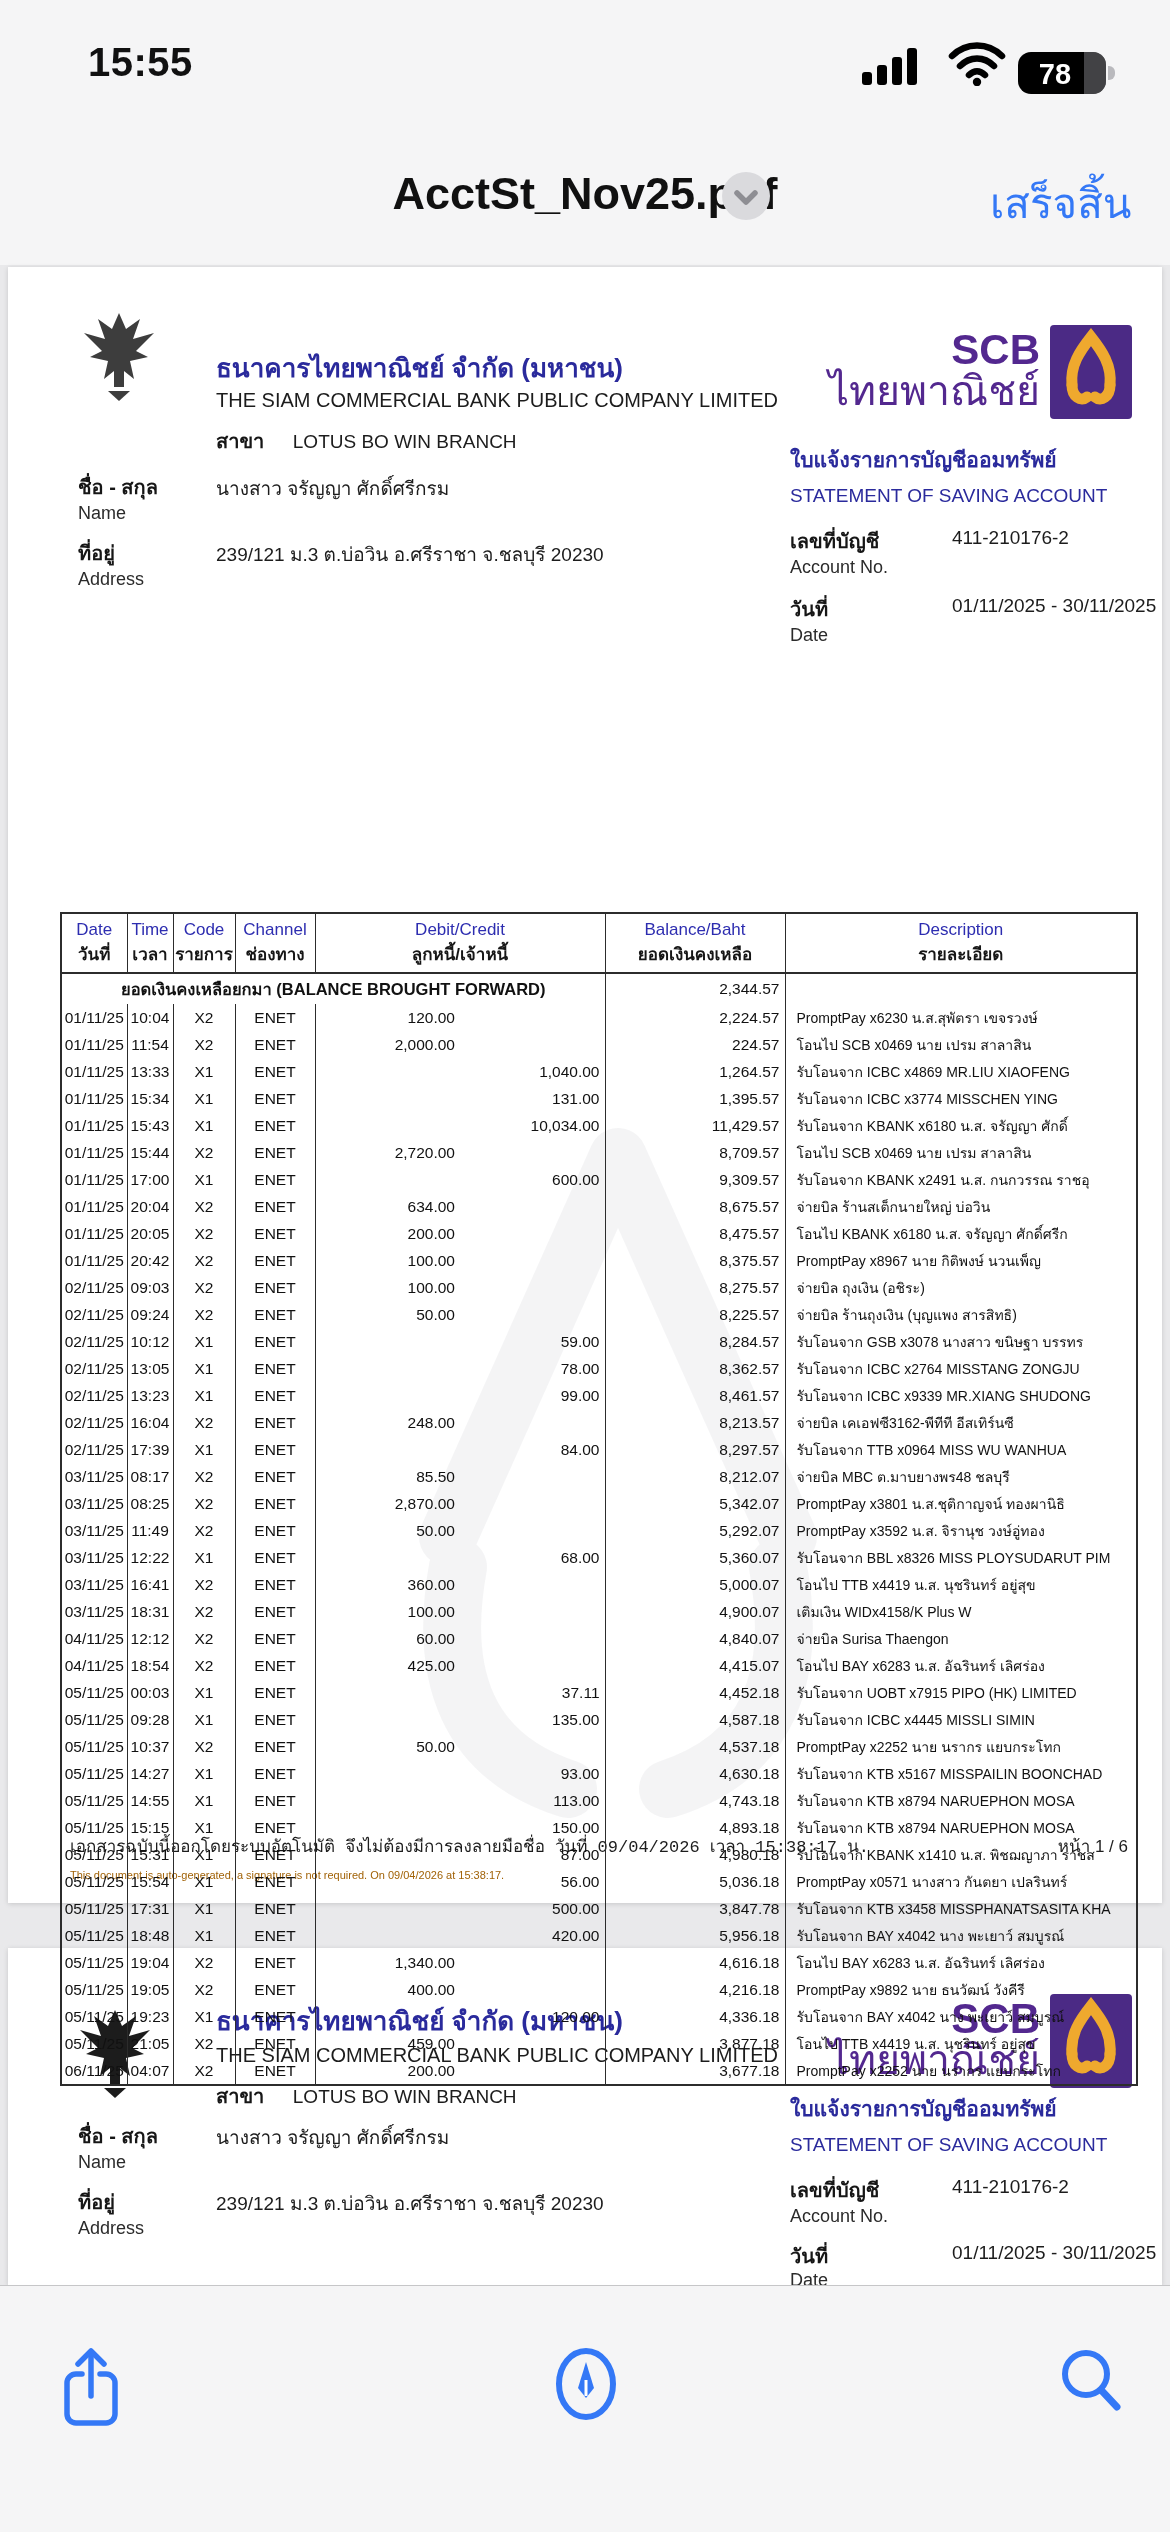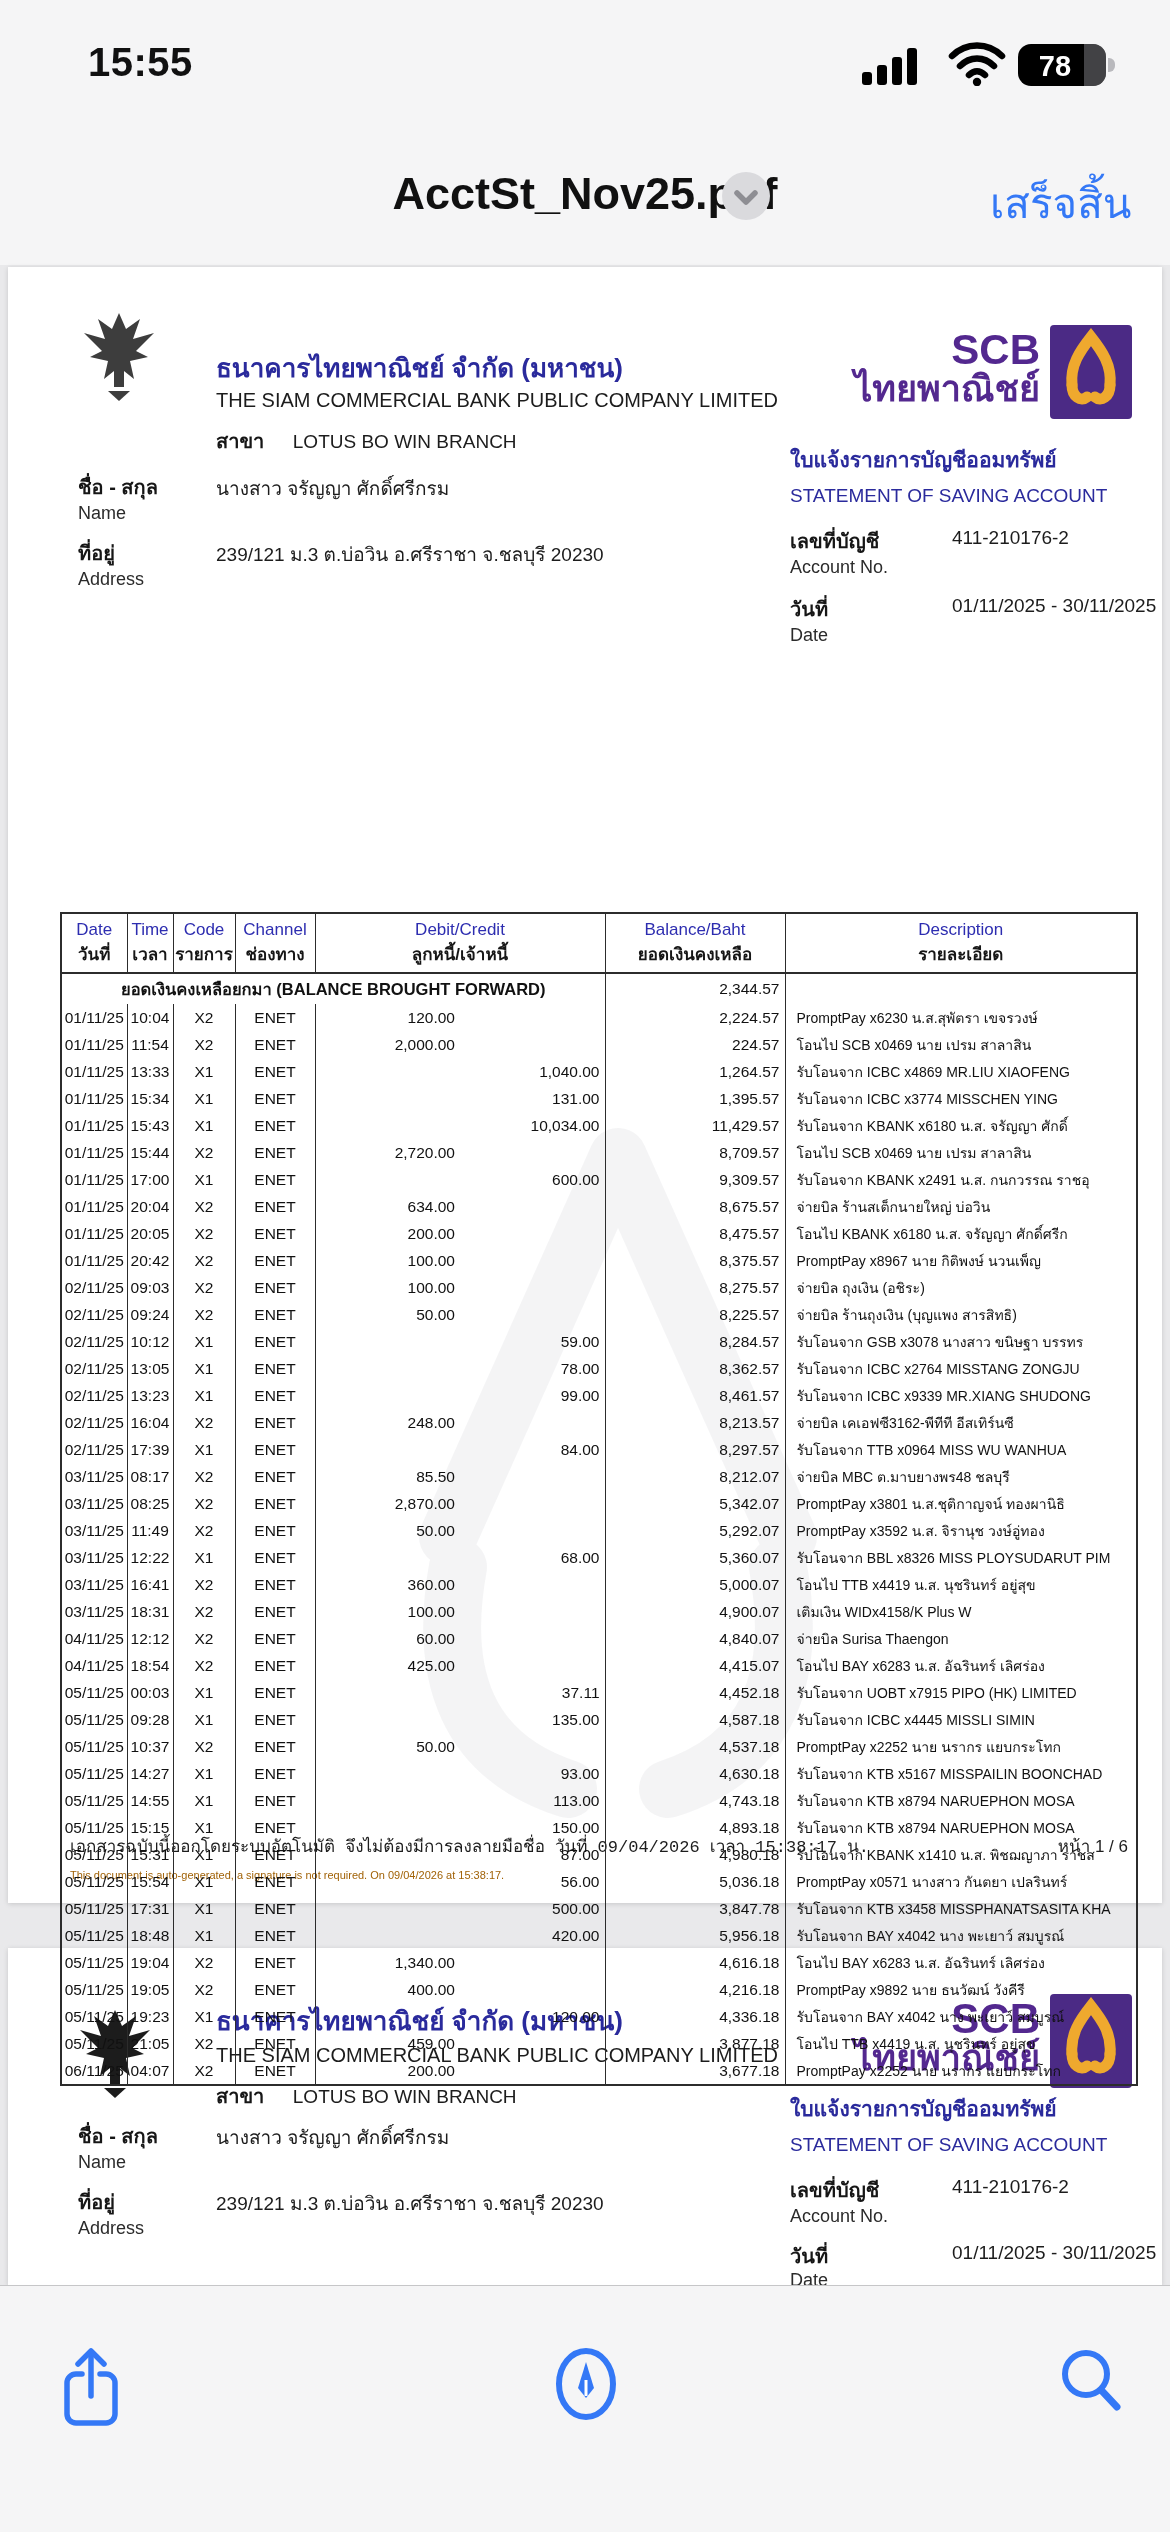--- a/index.html
+++ b/index.html
@@ -5,21 +5,21 @@
   html,body{margin:0;padding:0;background:#ffffff;}
   #screen{position:relative;width:1170px;height:2532px;background:#e9e9eb;overflow:hidden;
     font-family:"Liberation Sans","DejaVu Sans",sans-serif;color:#111;}
   .abs{position:absolute;}
 
   
   #top-chrome{position:absolute;left:0;top:0;width:1170px;height:265px;background:#f5f5f6;}
   #status-time{left:88px;top:40px;font-size:40px;font-weight:bold;letter-spacing:.5px;}
   .sig-bars{left:862px;top:46px;width:70px;height:40px;}
   .wifi-icon{left:948px;top:42px;}
-  .battery{left:1018px;top:44px;width:96px;height:42px;}
+  .battery{left:1018px;top:52px;width:96px;height:42px;}
   .battery .shell{position:absolute;left:0;top:0;width:88px;height:42px;background:#000;border-radius:13px;}
   .battery .tail{position:absolute;left:66px;top:0;width:22px;height:42px;background:rgba(120,120,125,.55);border-radius:0 13px 13px 0;}
   .battery .pct{position:absolute;left:0;top:0;width:74px;height:42px;color:#fff;font-size:29px;font-weight:bold;text-align:center;line-height:44px;}
   .battery .cap{position:absolute;left:90px;top:14px;width:7px;height:14px;background:#b9b9bd;border-radius:0 6px 6px 0;}
   #doc-title{left:0;top:168px;width:1170px;text-align:center;font-size:45px;font-weight:bold;}
   #title-chevron{left:722px;top:172px;width:48px;height:48px;border-radius:50%;background:#dadadd;}
   #done-btn{left:990px;top:170px;width:170px;font-size:42px;color:#3478f6;text-align:left;}
 
   
   .page{position:absolute;left:8px;width:1154px;background:#fff;box-shadow:0 1px 5px rgba(0,0,0,.15);}
@@ -29,21 +29,21 @@
   .bank-th{font-size:26px;font-weight:bold;color:#2a2a9c;}
   .bank-en{font-size:20px;color:#1c1c1c;}
   .lbl-th{font-size:20px;font-weight:bold;color:#161616;}
   .lbl-en{font-size:18px;color:#2b2b2b;}
   .val{font-size:19px;color:#1c1c1c;}
   .stmt-title-th{font-size:21px;font-weight:bold;color:#2a2a9c;}
   .stmt-title-en{font-size:19px;color:#2a2a9c;}
 
   .scb-logo-text{text-align:right;line-height:1.0;}
   .scb-logo-text .l1{font-size:42px;font-weight:bold;}
-  .scb-logo-text .l2{font-size:36px;font-weight:bold;}
+  .scb-logo-text .l2{font-size:41px;font-weight:normal;}
 
   
   #page-pill{left:76px;top:320px;width:522px;height:144px;border-radius:72px;
     background:rgba(252,252,252,.86);backdrop-filter:blur(7px);-webkit-backdrop-filter:blur(7px);
     box-shadow:0 12px 34px rgba(0,0,0,.20),0 0 0 1px rgba(0,0,0,.03);display:flex;align-items:center;z-index:30;}
   #page-pill .pill-text{font-size:74px;font-weight:bold;color:#0a0a0a;margin-left:26px;letter-spacing:2px;}
 
   
   #watermark{left:330px;top:800px;z-index:0;opacity:.55;}
 

